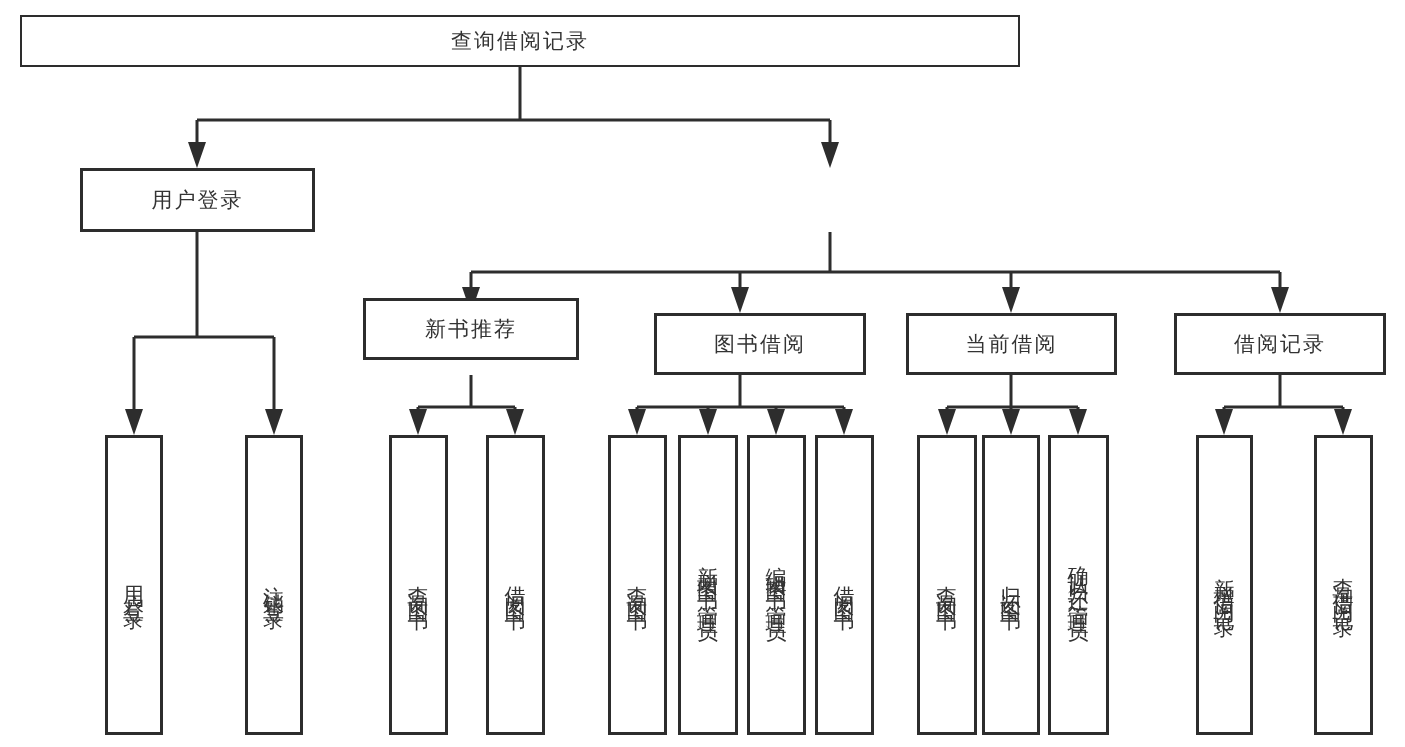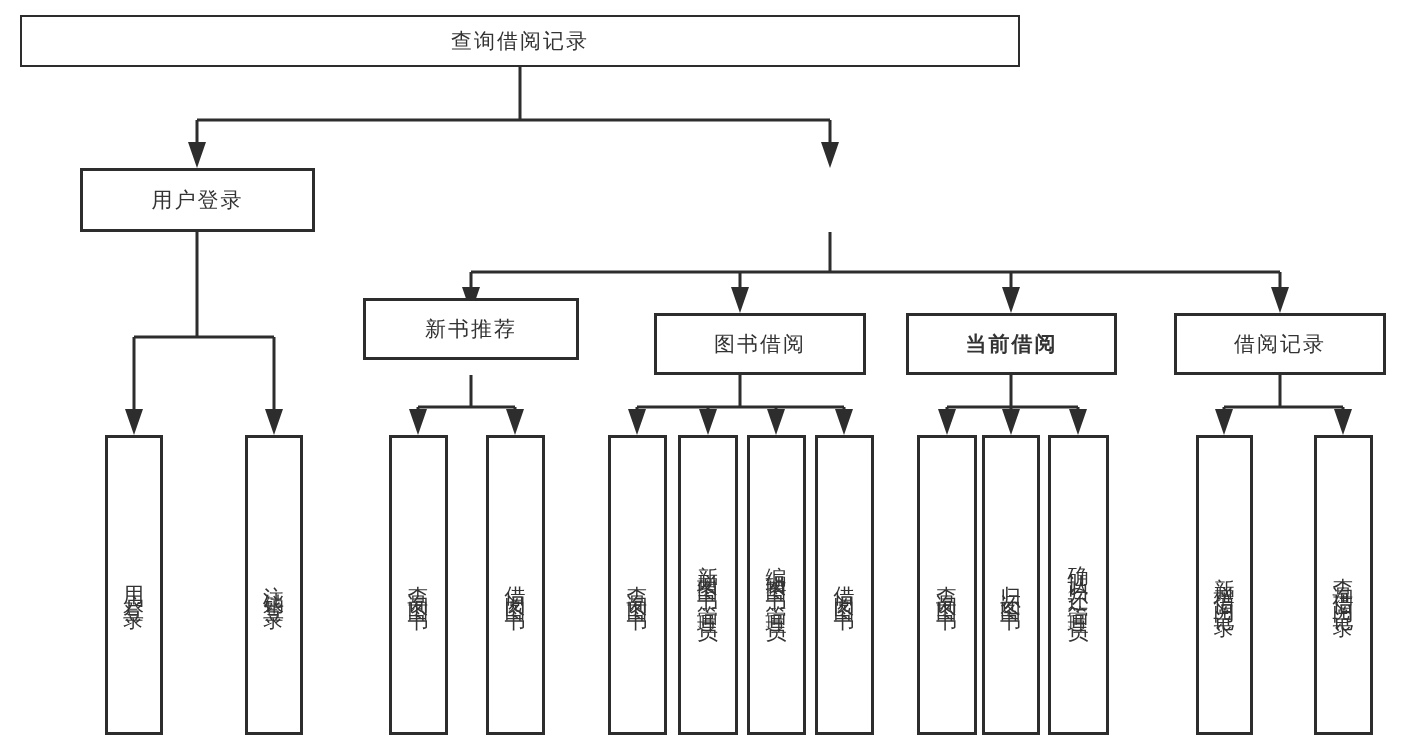--- a/index.html
+++ b/index.html
@@ -69,21 +69,21 @@
   <div class="node h-node" style="left:80px; top:168px; width:235px; height:64px;">
     <span>用户登录</span>
   </div>
 
   <div class="node h-node" style="left:363px; top:298px; width:216px; height:62px;">
     <span>新书推荐</span>
   </div>
   <div class="node h-node" style="left:634px; top:313px; width:212px; height:62px;margin-left:20px;">
     <span>图书借阅</span>
   </div>
-  <div class="node h-node" style="left:906px; top:313px; width:211px; height:62px;font-weight:bold;">
+  <div class="node h-node" style="left:906px; top:313px; width:211px; height:62px;">
     <span>当前借阅</span>
   </div>
   <div class="node h-node" style="left:1174px; top:313px; width:212px; height:62px;">
     <span>借阅记录</span>
   </div>
 
   <div class="node v-node" style="left:105px; top:435px; width:58px; height:300px;">
     <span>用户登录</span>
   </div>
   <div class="node v-node" style="left:245px; top:435px; width:58px; height:300px;">

